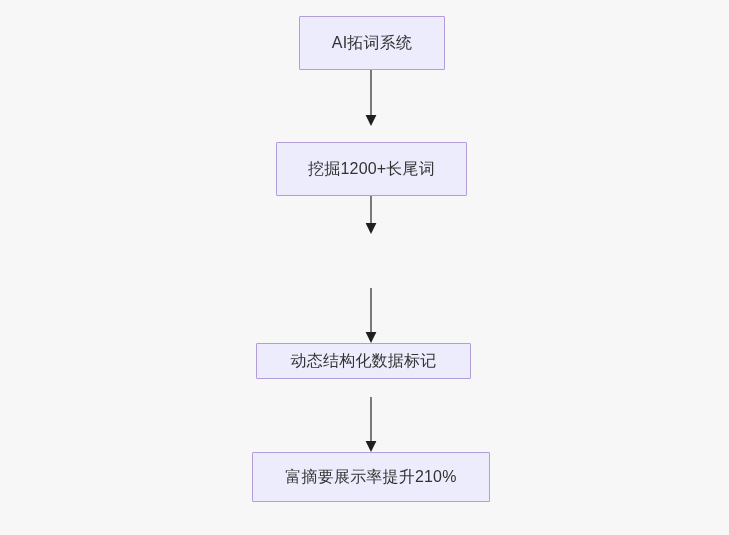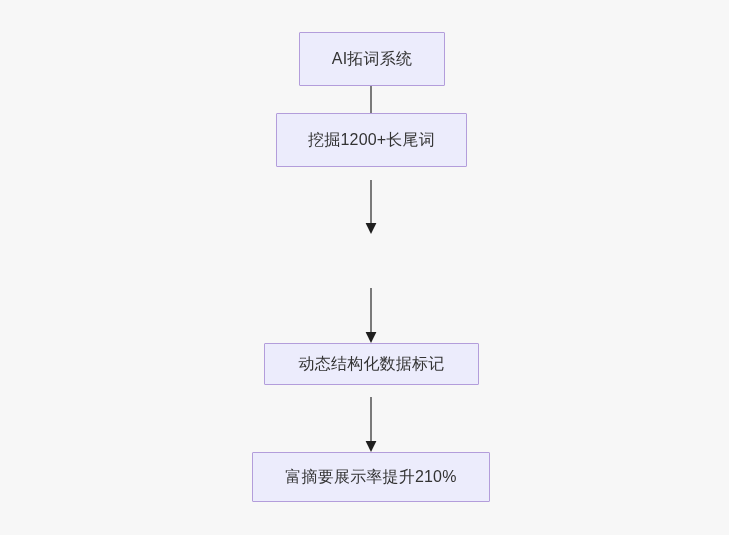--- a/index.html
+++ b/index.html
@@ -70,30 +70,30 @@
   <svg class="flow-edge" style="left:364px; top:288px; width:14px; height:55px;" viewBox="0 0 14 55">
     <line class="edge-line" x1="7" y1="0" x2="7" y2="46"></line>
     <polygon class="edge-head" points="1.6,44 12.4,44 7,55"></polygon>
   </svg>
 
   <svg class="flow-edge" style="left:364px; top:397px; width:14px; height:55px;" viewBox="0 0 14 55">
     <line class="edge-line" x1="7" y1="0" x2="7" y2="46"></line>
     <polygon class="edge-head" points="1.6,44 12.4,44 7,55"></polygon>
   </svg>
 
-  <div class="flow-node" style="left:299px; top:32px; width:146px; height:54px;">
+  <div class="flow-node" style="left:299px; top:16px; width:146px; height:54px;">
     <span class="flow-node-label">AI拓词系统</span>
   </div>
 
-  <div class="flow-node" style="left:276px; top:113px; width:191px; height:54px;">
+  <div class="flow-node" style="left:276px; top:142px; width:191px; height:54px;">
     <span class="flow-node-label">挖掘1200+长尾词</span>
   </div>
 
 
-  <div class="flow-node" style="left:264px; top:343px; width:215px; height:42px;">
+  <div class="flow-node" style="left:256px; top:343px; width:215px; height:36px;">
     <span class="flow-node-label">动态结构化数据标记</span>
   </div>
 
   <div class="flow-node" style="left:252px; top:452px; width:238px; height:50px;">
     <span class="flow-node-label">富摘要展示率提升210%</span>
   </div>
 
 </div>
 
 </body></html>

